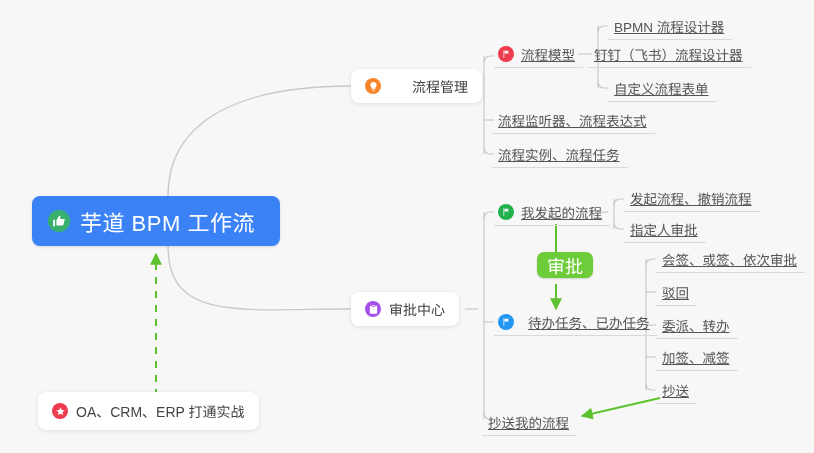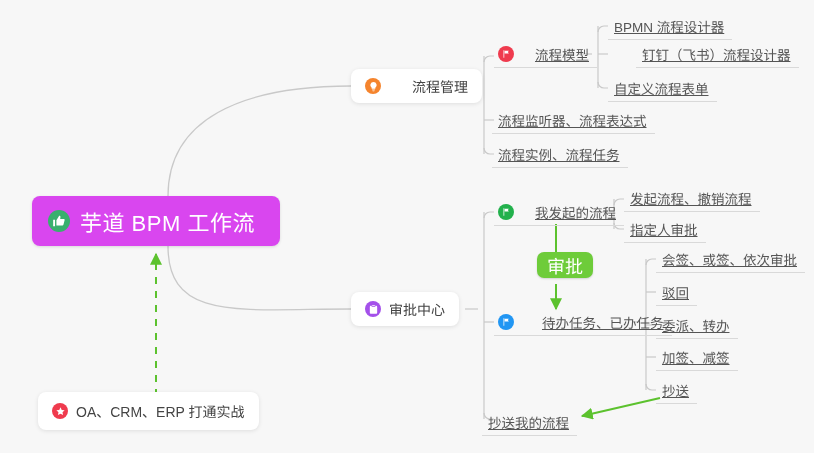--- a/index.html
+++ b/index.html
@@ -21,21 +21,21 @@
     position:absolute;
     display:flex;align-items:center;
     white-space:nowrap;
     box-sizing:border-box;
   }
 
   
   .root{
     left:32px;top:196px;
     width:248px;height:50px;
-    background:#d946ef;
+    background:#3b82f6;
     border-radius:8px;
     color:#ffffff;
     font-size:22px;
     padding:0 16px;
     box-shadow:0 1px 3px rgba(0,0,0,.12);
   }
   .root .label{margin-left:10px;letter-spacing:.5px;}
 
   
   .card{
@@ -53,21 +53,21 @@
   .leaf{
     height:28px;
     font-size:13.5px;
     color:#555;
     border-bottom:1px solid #d9d9d9;
     padding:0 8px 0 6px;
     background:transparent;
     text-decoration:underline;
   }
   .leaf.with-icon{padding-left:4px;}
-  .leaf .label{margin-left:21px;}
+  .leaf .label{margin-left:7px;}
   .leaf.plain .label{margin-left:0;}
 
   
   .edge-badge{
     position:absolute;
     background:#6ecc3a;
     color:#fff;
     border-radius:7px;
     font-size:18px;
     height:26px;
@@ -177,21 +177,21 @@
       <svg width="10" height="10" viewBox="0 0 24 24" fill="#ffffff">
         <path d="M6 3h1.8v18H6zM8.8 4h10l-2.3 3.4 2.3 3.4h-10z"></path>
       </svg>
     </span>
     <span class="label">流程模型</span>
   </div>
 
   <div class="node leaf plain" style="left:608px;top:12px;">
     <span class="label">BPMN 流程设计器</span>
   </div>
-  <div class="node leaf plain" style="left:636px;top:40px;">
+  <div class="node leaf plain" style="left:588px;top:40px;">
     <span class="label">钉钉（飞书）流程设计器</span>
   </div>
   <div class="node leaf plain" style="left:608px;top:74px;">
     <span class="label">自定义流程表单</span>
   </div>
 
   <div class="node leaf plain" style="left:492px;top:106px;">
     <span class="label">流程监听器、流程表达式</span>
   </div>
   <div class="node leaf plain" style="left:492px;top:140px;">

